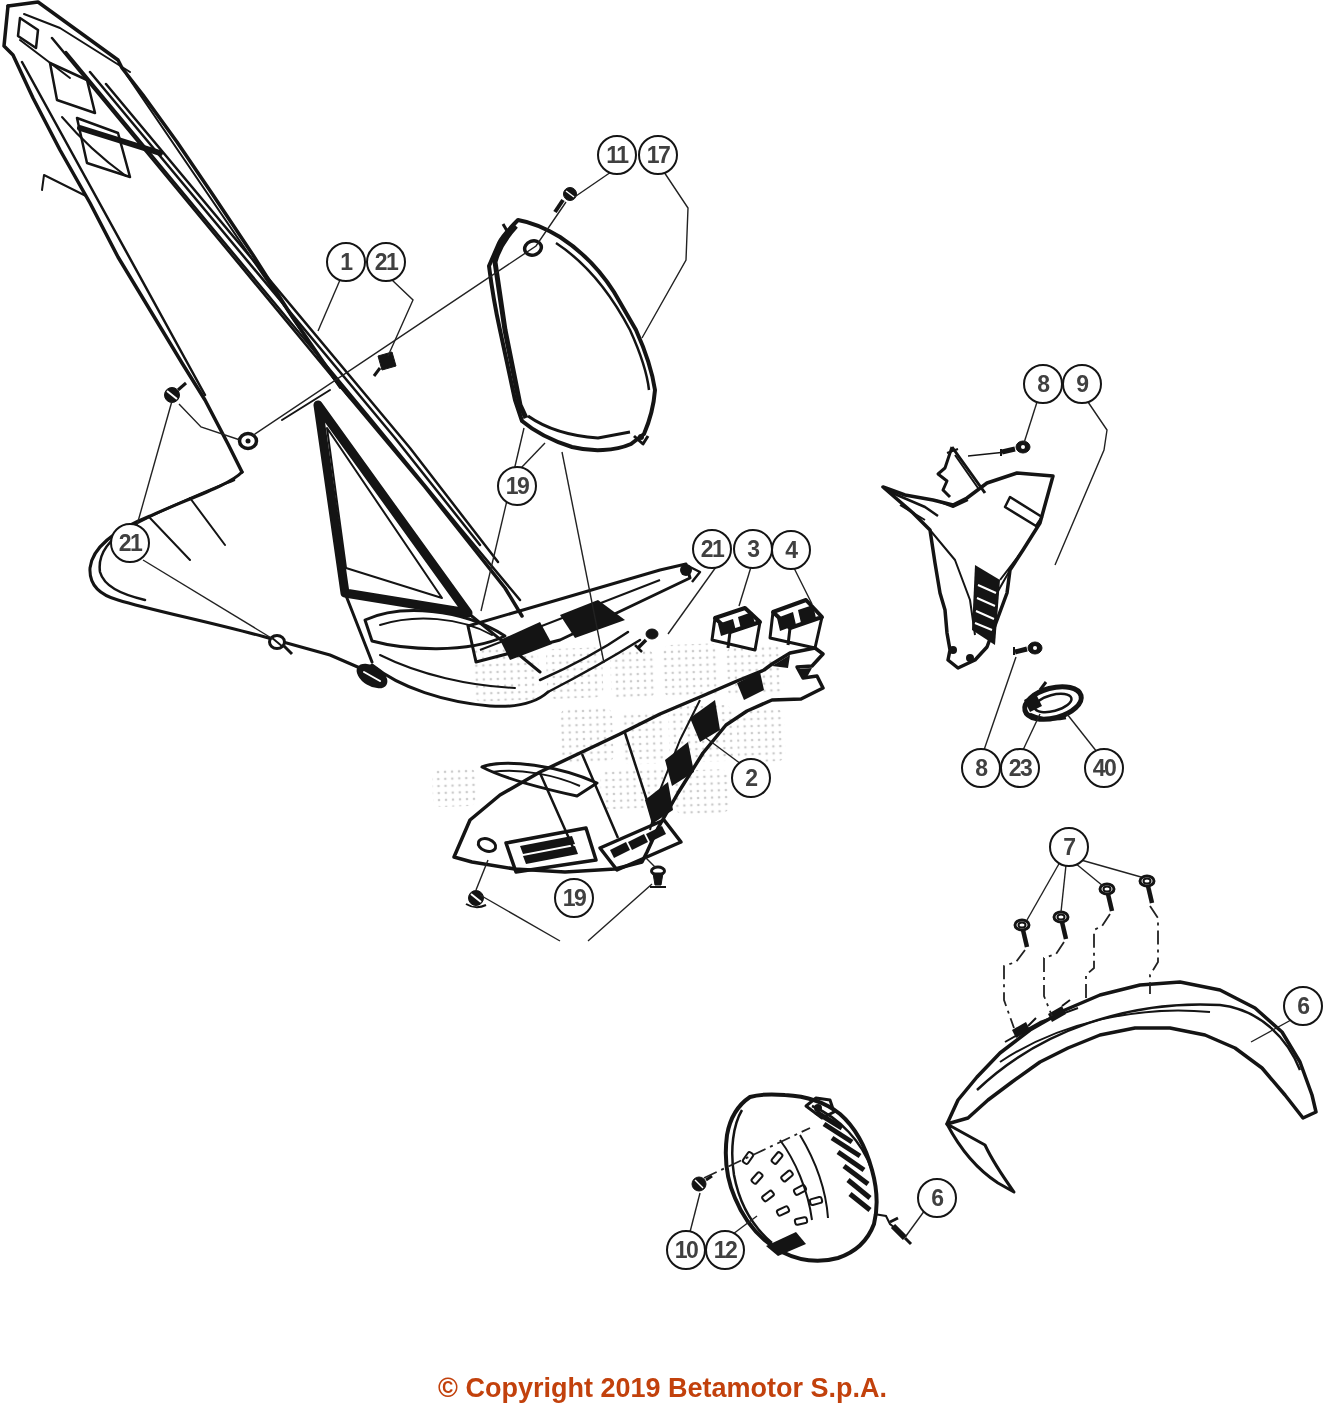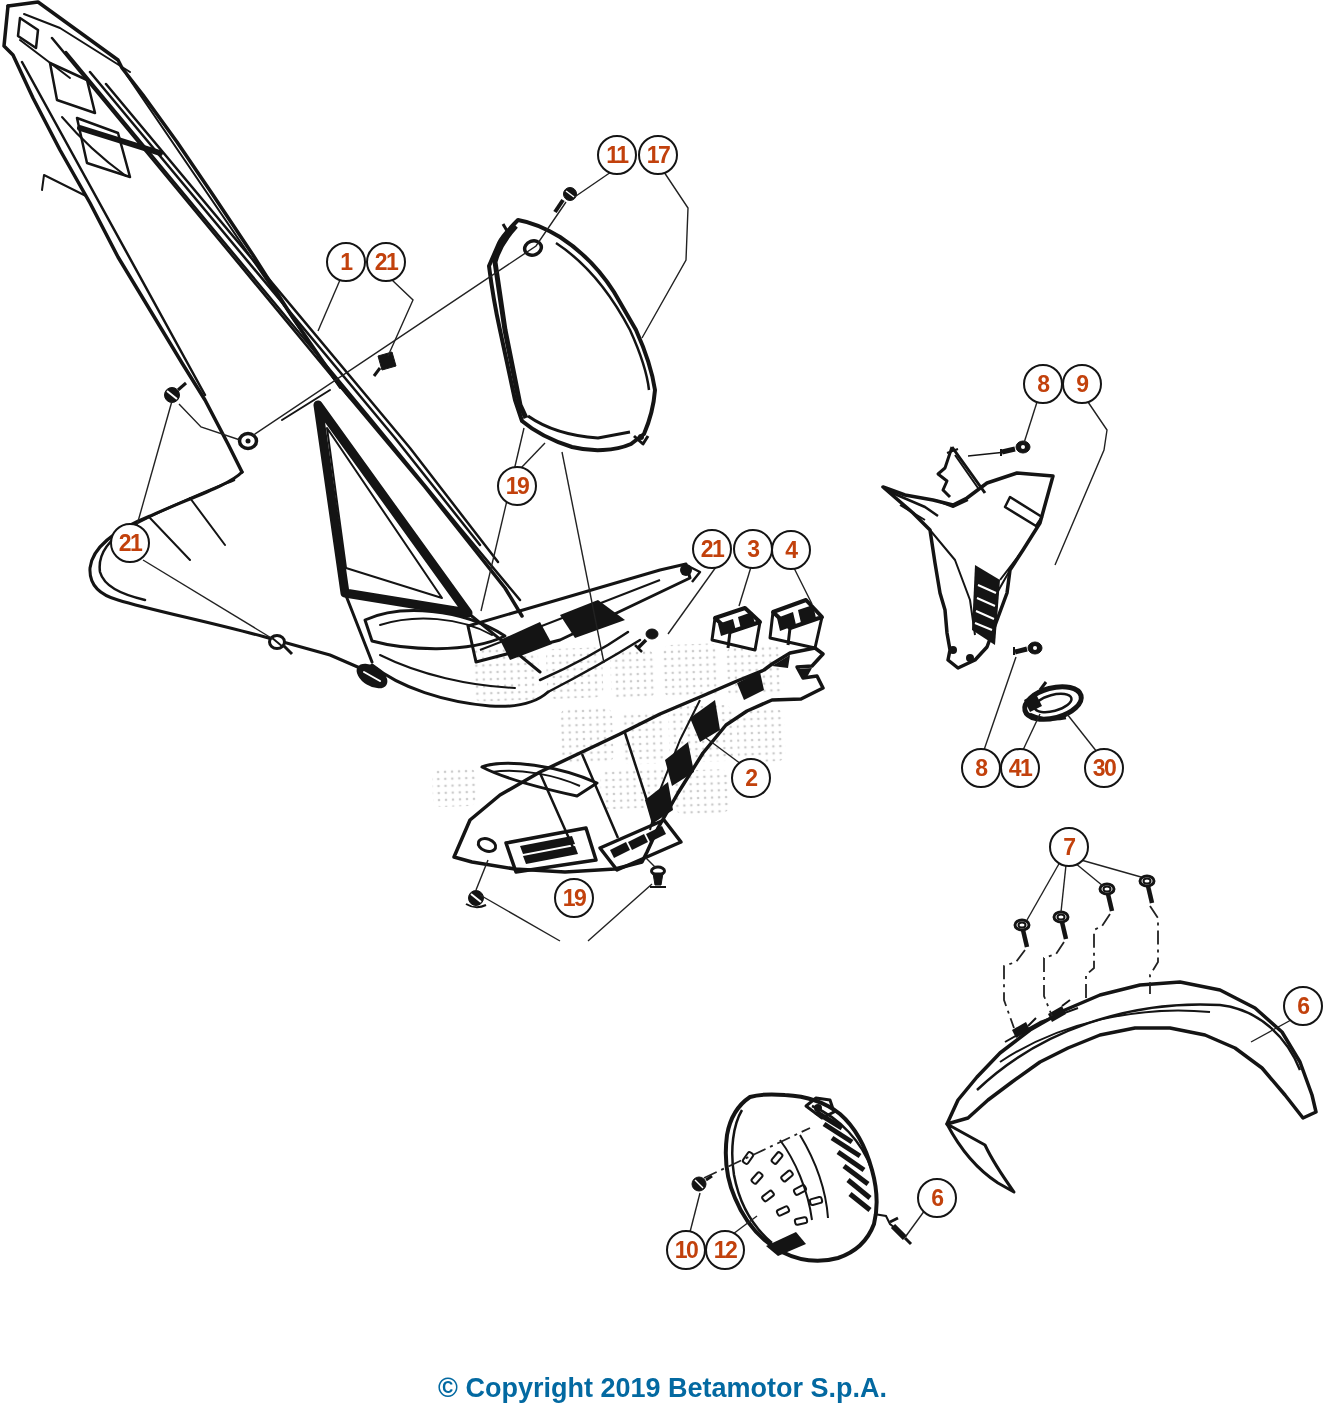--- a/index.html
+++ b/index.html
@@ -2,23 +2,23 @@
 <html><head>
 <meta charset="utf-8">
 <style>
   html,body{margin:0;padding:0;background:#fff;}
   .stage{position:relative;width:1325px;height:1410px;background:#fff;overflow:hidden;
          font-family:"Liberation Sans",sans-serif;}
   .stage svg{position:absolute;left:0;top:0;}
   .callout{position:absolute;box-sizing:border-box;width:40px;height:40px;
            margin-left:-20px;margin-top:-20px;border:2.5px solid #141414;border-radius:50%;
            background:#fff;display:flex;align-items:center;justify-content:center;
-           font:700 23px/1 "Liberation Sans",sans-serif;color:#c2410c;letter-spacing:-1.5px;z-index:5;}
+           font:700 23px/1 "Liberation Sans",sans-serif;color:#404040;letter-spacing:-1.5px;z-index:5;}
   .copyright{position:absolute;left:0;right:0;top:1372px;text-align:center;
-             font:700 27px/1.2 "Liberation Sans",sans-serif;color:#0369a1;z-index:6;}
+             font:700 27px/1.2 "Liberation Sans",sans-serif;color:#c2410c;z-index:6;}
 </style>
 </head>
 <body>
 
 <div class="stage">
 
 <svg width="1325" height="1410" viewBox="0 0 1325 1410">
   <defs>
     <pattern id="wmdots" width="7" height="7" patternUnits="userSpaceOnUse">
       <circle cx="2" cy="2" r="1.3" fill="#9a9a9a"></circle>
@@ -344,22 +344,22 @@
       <div class="callout" style="left: 658px; top: 155px;">17</div>
       <div class="callout" style="left: 517px; top: 486px;">19</div>
       <div class="callout" style="left: 130px; top: 543px;">21</div>
       <div class="callout" style="left: 712px; top: 549px;">21</div>
       <div class="callout" style="left: 753px; top: 549px;">3</div>
       <div class="callout" style="left: 791px; top: 550px;">4</div>
       <div class="callout" style="left: 751px; top: 778px;">2</div>
       <div class="callout" style="left: 1043px; top: 384px;">8</div>
       <div class="callout" style="left: 1082px; top: 384px;">9</div>
       <div class="callout" style="left: 981px; top: 768px;">8</div>
-      <div class="callout" style="left: 1020px; top: 768px;">41</div>
-      <div class="callout" style="left: 1104px; top: 768px;">30</div>
+      <div class="callout" style="left: 1020px; top: 768px;">23</div>
+      <div class="callout" style="left: 1104px; top: 768px;">40</div>
       <div class="callout" style="left: 574px; top: 898px;">19</div>
       <div class="callout" style="left: 1069px; top: 847px;">7</div>
       <div class="callout" style="left: 1303px; top: 1006px;">6</div>
       <div class="callout" style="left: 686px; top: 1250px;">10</div>
       <div class="callout" style="left: 725px; top: 1250px;">12</div>
       <div class="callout" style="left: 937px; top: 1198px;">6</div>
     </div>
 
 <div class="copyright">© Copyright 2019 Betamotor S.p.A.</div>
 

